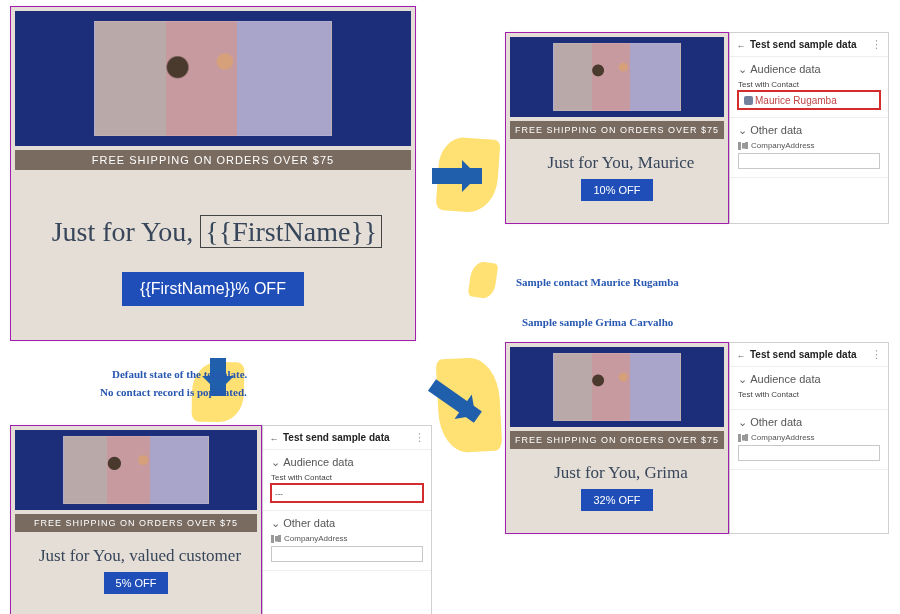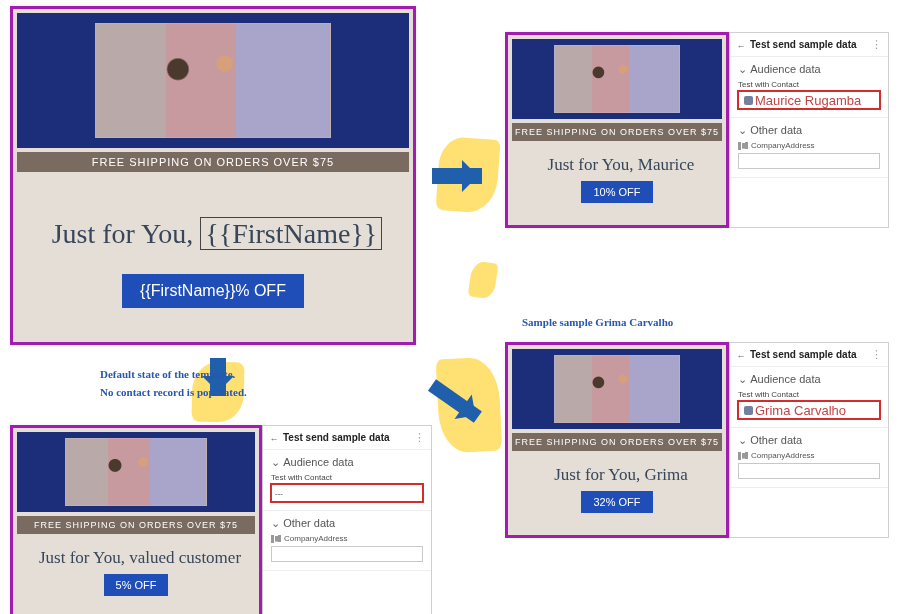--- a/index.html
+++ b/index.html
@@ -14,21 +14,21 @@
   .wrap {
     position: relative;
     width: 900px;
     height: 614px;
     background: #fff;
   }
   
   
   .email {
     position: absolute;
-    border: 3px solid #a21caf;
+    border: 1px solid #a21caf;
     box-shadow: 0 0 4px rgba(0,0,0,0.06);
     background: #e5ded6;
   }
   .hero {
     margin: 4px;
     background: #1c2d7a;
     display: flex;
     justify-content: center;
     align-items: center;
   }
@@ -145,21 +145,21 @@
     align-items: center;
     padding: 0 3px;
     font-size: 8px;
     border: 1px solid #c8c8c8;
   }
   .fld.outlined { outline: 2px solid #d22c2c; outline-offset: -1px; }
   .contact-chip {
     display: inline-flex;
     align-items: center;
     gap: 2px;
-    font-size: 13px;
+    font-size: 10px;
     background: #fff;
     color: #c04545;
     padding: 0 2px;
   }
   .contact-chip .avatar-ic {
     width: 9px; height: 9px; border-radius: 2px;
     background: #74819c;
     display: inline-block;
   }
   .other-fld {
@@ -356,39 +356,34 @@
     </div>
     <div class="panel">
       <div class="panel-head">
         <span class="back-ic">←</span>
         <span class="panel-title">Test send sample data</span>
         <span class="dots-ic">⋮</span>
       </div>
       <div class="panel-sec">
         <div class="panel-sec-title">Audience data</div>
         <div class="fld-label">Test with Contact</div>
-        <div class="fld outlined">
-          <span class="contact-chip">
-            <span class="avatar-ic"></span>
-            <span>Grima Carvalho</span>
-          </span>
-        </div>
       </div>
       <div class="panel-sec">
         <div class="panel-sec-title">Other data</div>
         <div class="other-fld">
           <span class="company-ic"></span>
           <span>CompanyAddress</span>
         </div>
         <input class="txt-input" style="">
       </div>
     </div>
   </div>
 
   <div class="arrow arr-right" style="left:432px; top:168px; width:50px;"></div>
   <div class="arrow arr-down" style="left:210px; top:358px; height:38px;"></div>
   <div class="arrow arr-diag" style="left:432px; top:378px; width:56px; transform:rotate(35deg);"></div>
 
-  <div class="cap" style="left:100px; top:368px;">Default state of the template.</div>
+  <div class="cap" style="left:112px; top:368px;">Default state of the template.</div>
   <div class="cap" style="left:100px; top:386px;">No contact record is populated.</div>
+  <div class="cap" style="left:516px; top:276px;">Sample contact Maurice Rugamba</div>
   <div class="cap" style="left:522px; top:316px;">Sample sample Grima Carvalho</div>
 
 </div>
 
 </body></html>

